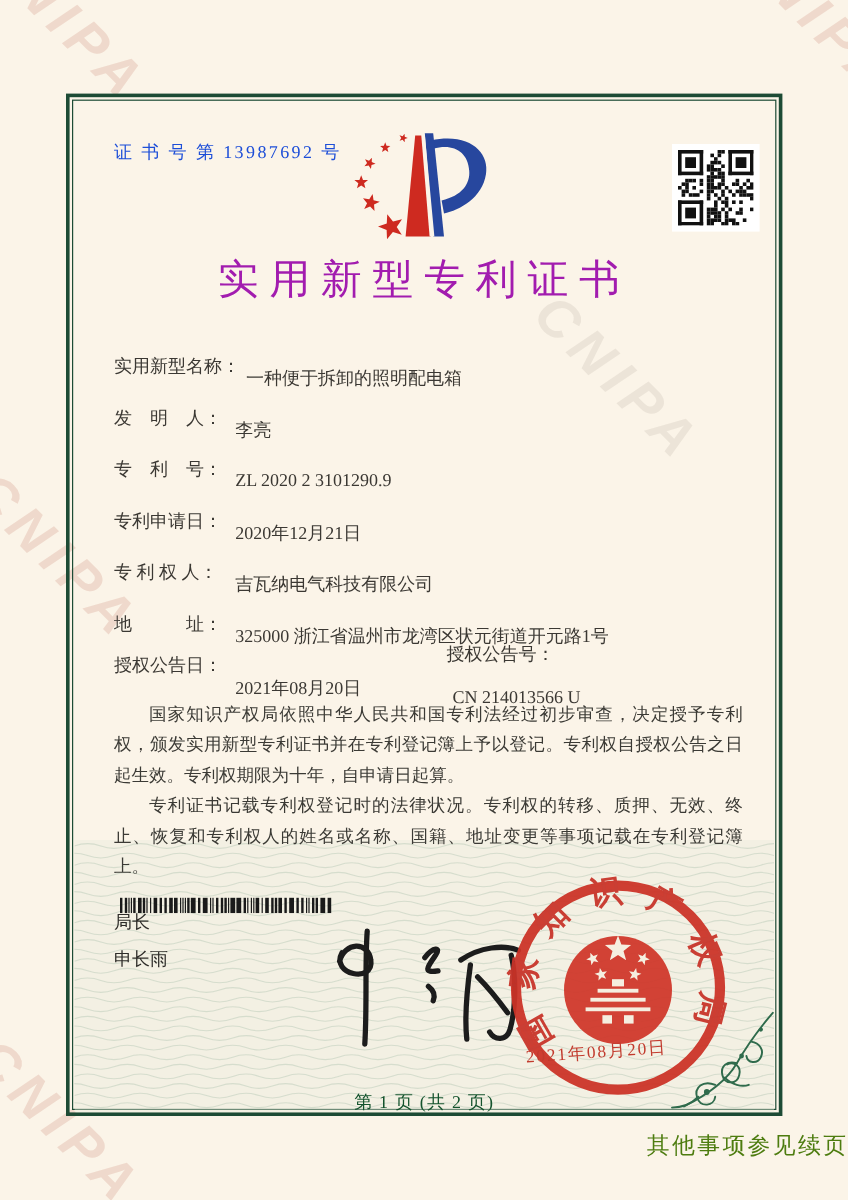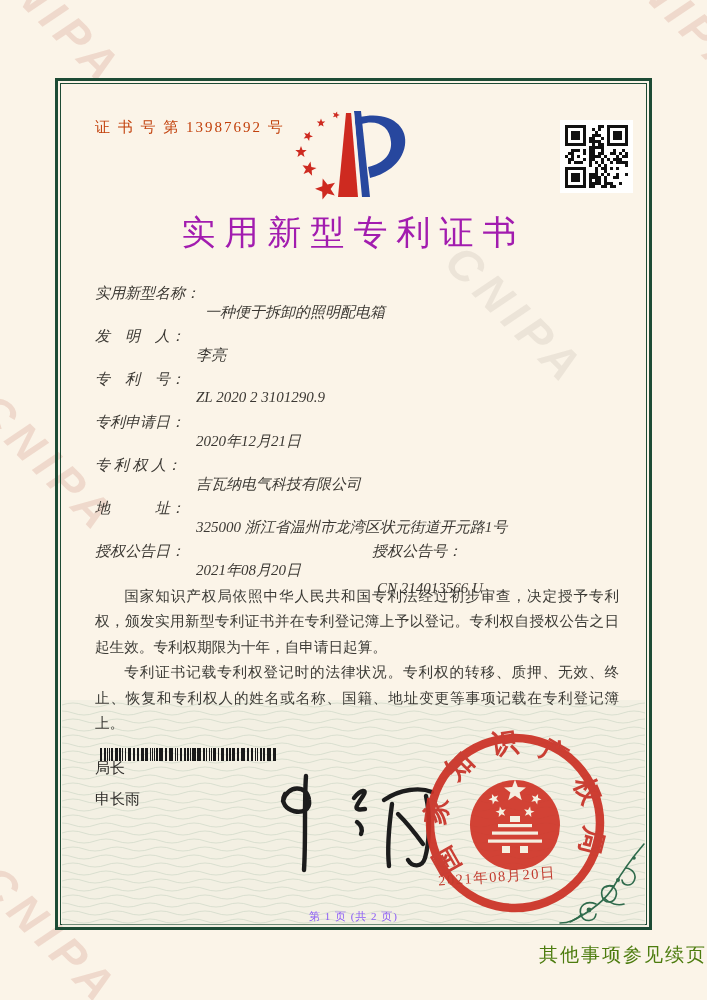--- a/index.html
+++ b/index.html
@@ -8,45 +8,45 @@
   
   .wm{position:absolute;font-family:"Liberation Sans","DejaVu Sans",sans-serif;
       font-style:italic;font-weight:bold;font-size:46px;letter-spacing:7px;
       transform:rotate(45deg);pointer-events:none;white-space:nowrap;}
   .wm-pink{color:rgba(211,157,138,0.30);}
   .wm-faint{color:rgba(160,150,135,0.16);}
   
   .frame{position:absolute;left:55px;top:78px;width:591px;height:846px;border:3px solid #1d4b35;}
   .frame-inner{position:absolute;inset:2px;border:1px solid #1d4b35;}
   .waves{position:absolute;left:62px;top:700px;}
-  .certno{position:absolute;left:95px;top:118px;font-size:15px;letter-spacing:2px;color:#c2410c;}
+  .certno{position:absolute;left:95px;top:118px;font-size:15px;letter-spacing:2px;color:#1d4ed8;}
   .logo{position:absolute;left:285px;top:107px;}
   .qr{position:absolute;left:560px;top:120px;background:#ffffff;padding:5px;line-height:0;}
   .title{position:absolute;left:0;right:0;top:210px;text-align:center;font-size:34px;
          font-weight:normal;letter-spacing:9px;color:#a21caf;}
   .fields{position:absolute;left:95px;top:284px;width:530px;font-size:15px;color:#3b3833;}
-  .frow{display:flex;height:43px;align-items:flex-start;white-space:nowrap;font-style:italic;}
+  .frow{display:flex;height:43px;align-items:center;white-space:nowrap;}
   .flabel{min-width:96px;flex:none;}
   .fval{margin-left:5px;margin-top:19px;}
   .pair1{display:flex;width:277px;flex:none;}
   .pair2{display:flex;flex-direction:column;}
   .paras{position:absolute;left:95px;top:584px;width:524px;font-size:14.6px;line-height:1.74;
          text-align:justify;color:#3b3a35;}
   .paras p{margin:0;text-indent:2em;}
   .barcode{position:absolute;left:100px;top:748px;line-height:0;}
   .signer{position:absolute;left:95px;top:759px;font-family:"Liberation Sans","DejaVu Sans",sans-serif;
           font-size:15px;color:#2e2c29;}
   .signer div{margin-bottom:12px;}
   .sig{position:absolute;left:268px;top:770px;}
   .seal{position:absolute;left:422px;top:730px;opacity:0.94;}
   .sealdate{position:absolute;left:438px;top:865px;width:186px;color:#c23b2e;font-size:14.5px;
             letter-spacing:1.5px;transform:rotate(-4deg);white-space:nowrap;}
   .ornament{position:absolute;left:556px;top:842px;}
-  .pagenum{position:absolute;left:0;right:0;top:909px;text-align:center;font-size:11px;
-           letter-spacing:1px;color:#8b5cf6;}
+  .pagenum{position:absolute;left:0;right:0;top:909px;text-align:center;font-size:15px;
+           letter-spacing:1px;color:#14532d;}
   .footnote{position:absolute;left:0;right:0;top:942px;text-align:right;font-size:19px;
             letter-spacing:2px;color:#4d7c0f;}
 </style>
 </head>
 <body>
 
 <div class="page">
 
   <span class="wm wm-pink" style="left:-34px;top:-12px;">CNIPA</span>
   <span class="wm wm-pink" style="left:592px;top:-16px;">CNIPA</span>

